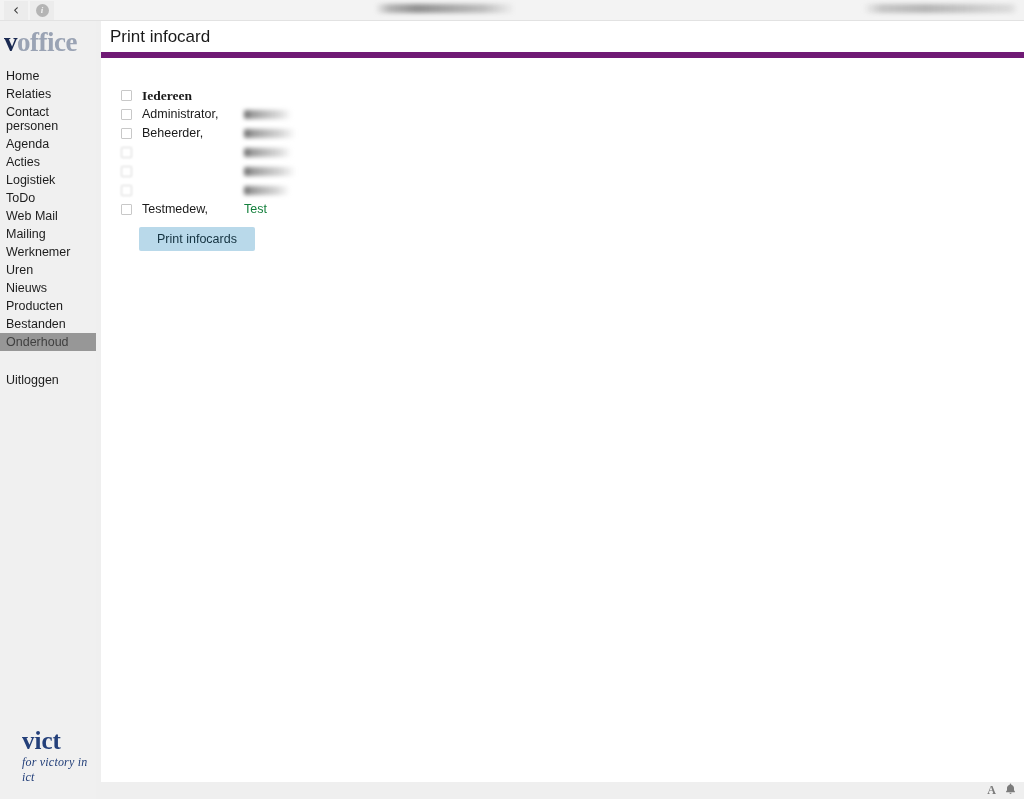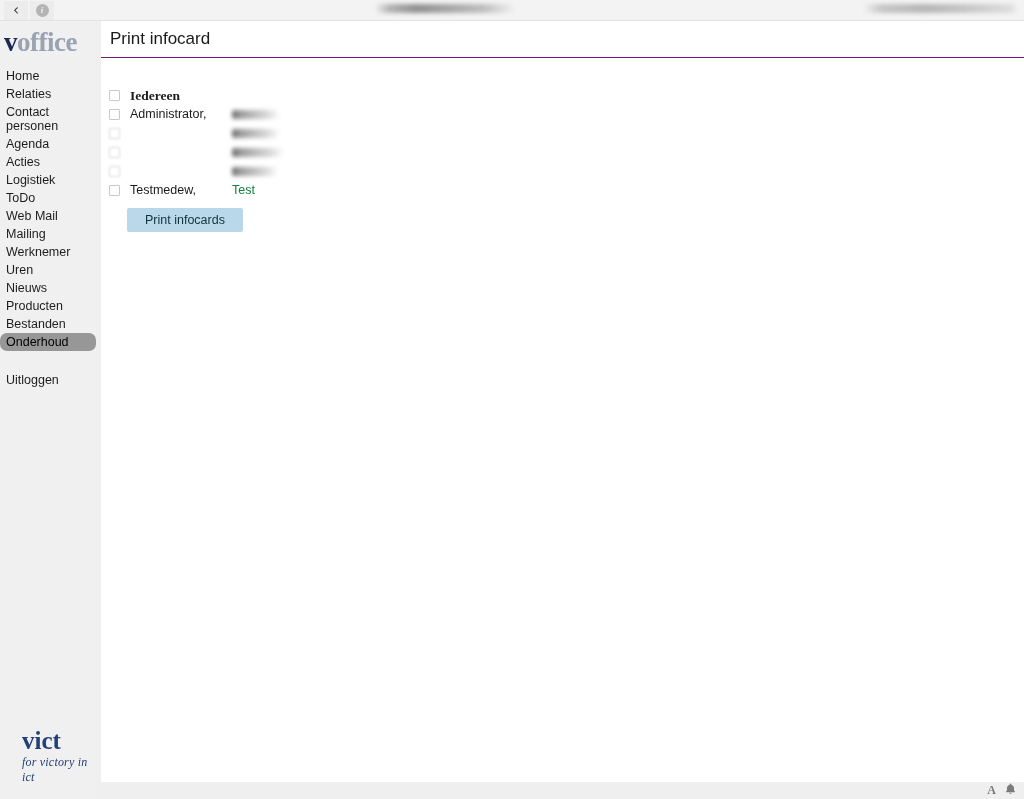--- a/index.html
+++ b/index.html
@@ -128,22 +128,21 @@
     display: block;
     padding: 2px 0 2px 6px;
     font-size: 12.5px;
     line-height: 14px;
     color: #1d1d1d;
     cursor: pointer;
     white-space: pre-line;
   }
   .nav-item.active {
     background: #979797;
-    color: #000000;
-    border-radius: 7px;
+    color: #404040;
   }
   .nav-gap {
     height: 20px;
   }
   .vict-logo {
     position: absolute;
     left: 22px;
     bottom: 14px;
     user-select: none;
   }
@@ -169,34 +168,34 @@
     position: absolute;
     top: 21px;
     left: 101px;
     width: 923px;
     height: 761px;
     background: #ffffff;
     box-sizing: border-box;
   }
   .page-header {
     height: 37px;
-    border-bottom: 1px solid #701a75;
+    border-bottom: 6px solid #701a75;
     display: flex;
     align-items: center;
     padding-left: 9px;
     box-sizing: border-box;
   }
   .page-title {
     font-size: 17px;
     font-weight: normal;
     color: #1a1a1a;
     margin: 0;
   }
   .panel-body {
-    padding: 28px 0 0 4px;
+    padding: 28px 0 0 16px;
   }
 
   
   .emp-row {
     display: flex;
     align-items: center;
     height: 19px;
     line-height: 19px;
   }
   .cb {
@@ -347,20 +346,25 @@
       <span class="cb"></span>
       <span class="col-last">Iedereen</span>
     </div>
 
     <div class="emp-row">
       <span class="cb"></span>
       <span class="col-last">Administrator,</span>
       <span class="redact-bar r-first-1"></span>
     </div>
 
+    <div class="emp-row">
+      <span class="cb"></span>
+      <span class="col-last">Beheerder,</span>
+      <span class="redact-bar r-first-2"></span>
+    </div>
 
     <div class="emp-row redacted">
       <span class="cb"></span>
       <span class="col-last">
         <span class="redact-bar r-last-1"></span>
       </span>
       <span class="redact-bar r-first-1"></span>
     </div>
 
     <div class="emp-row redacted">

